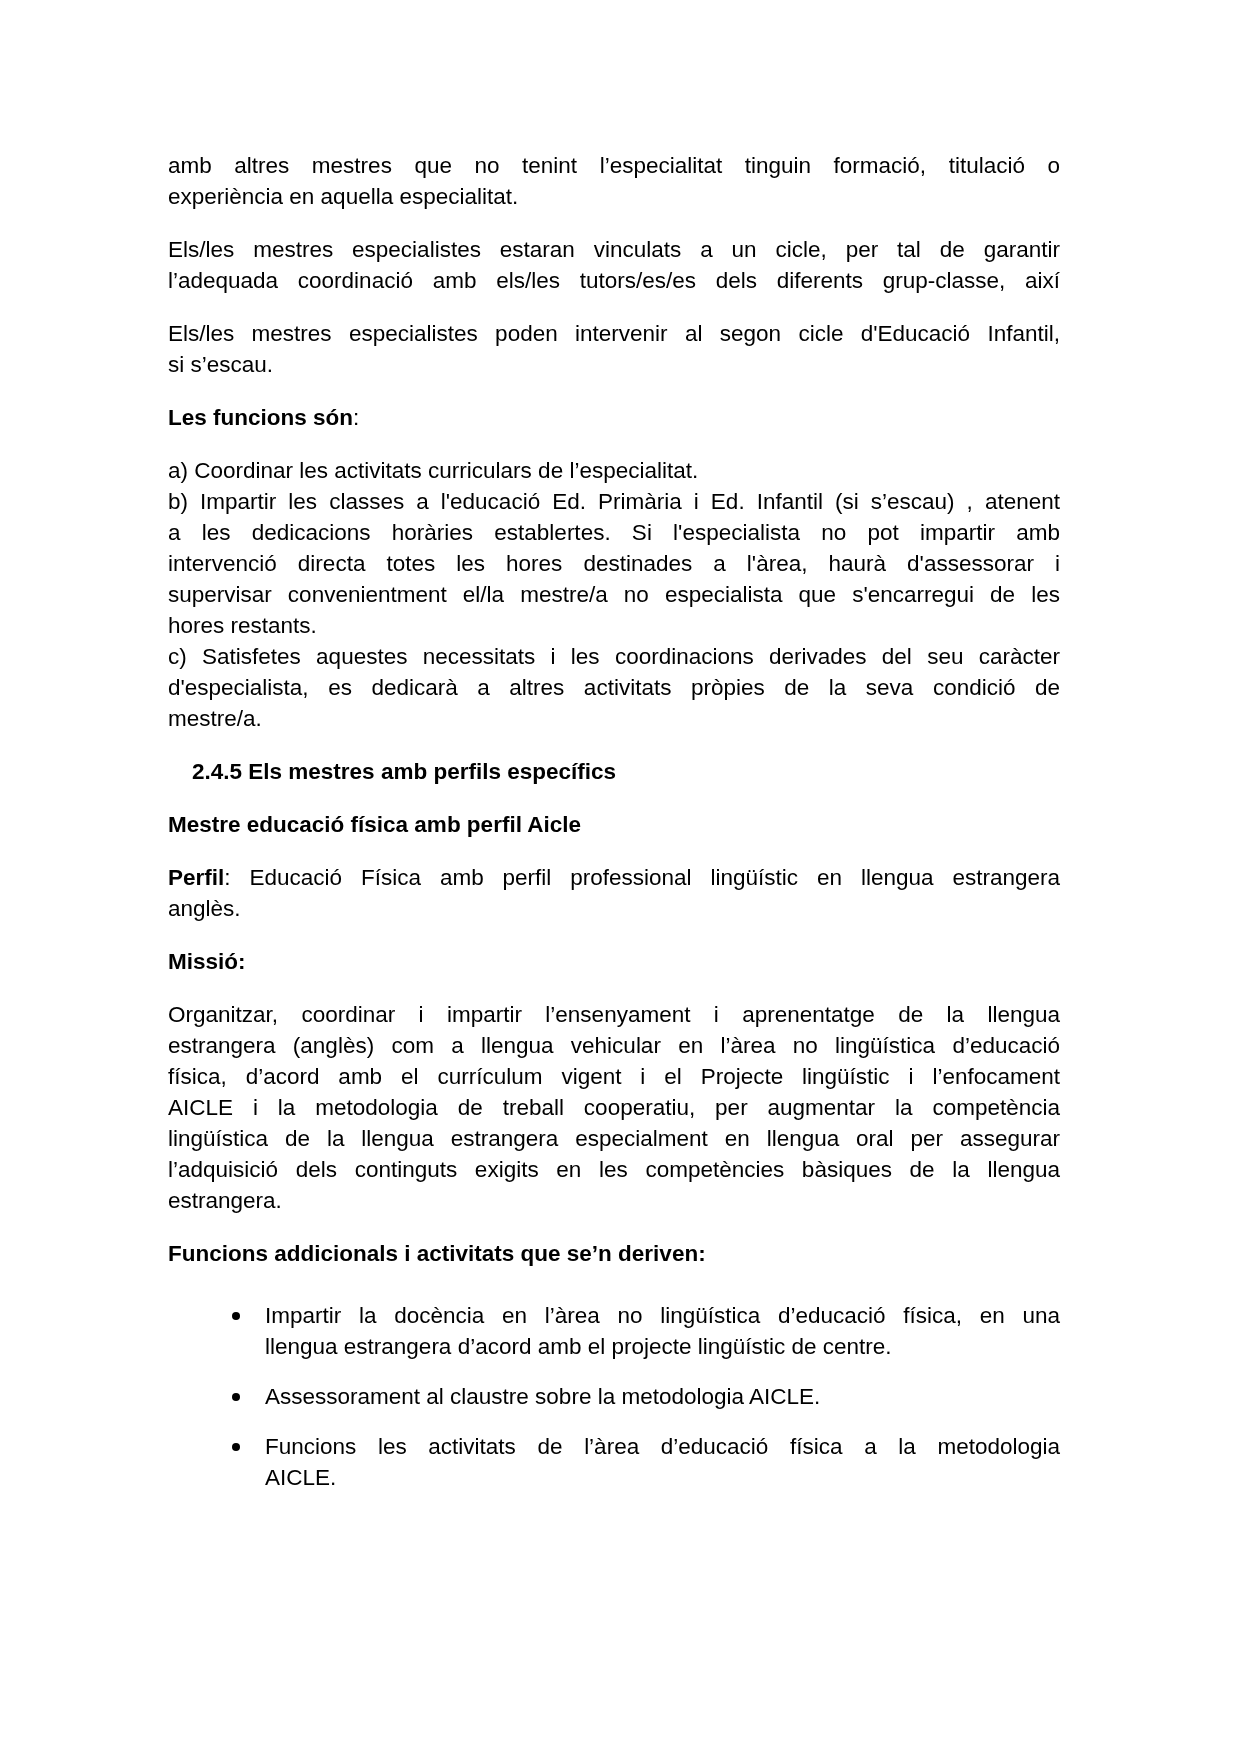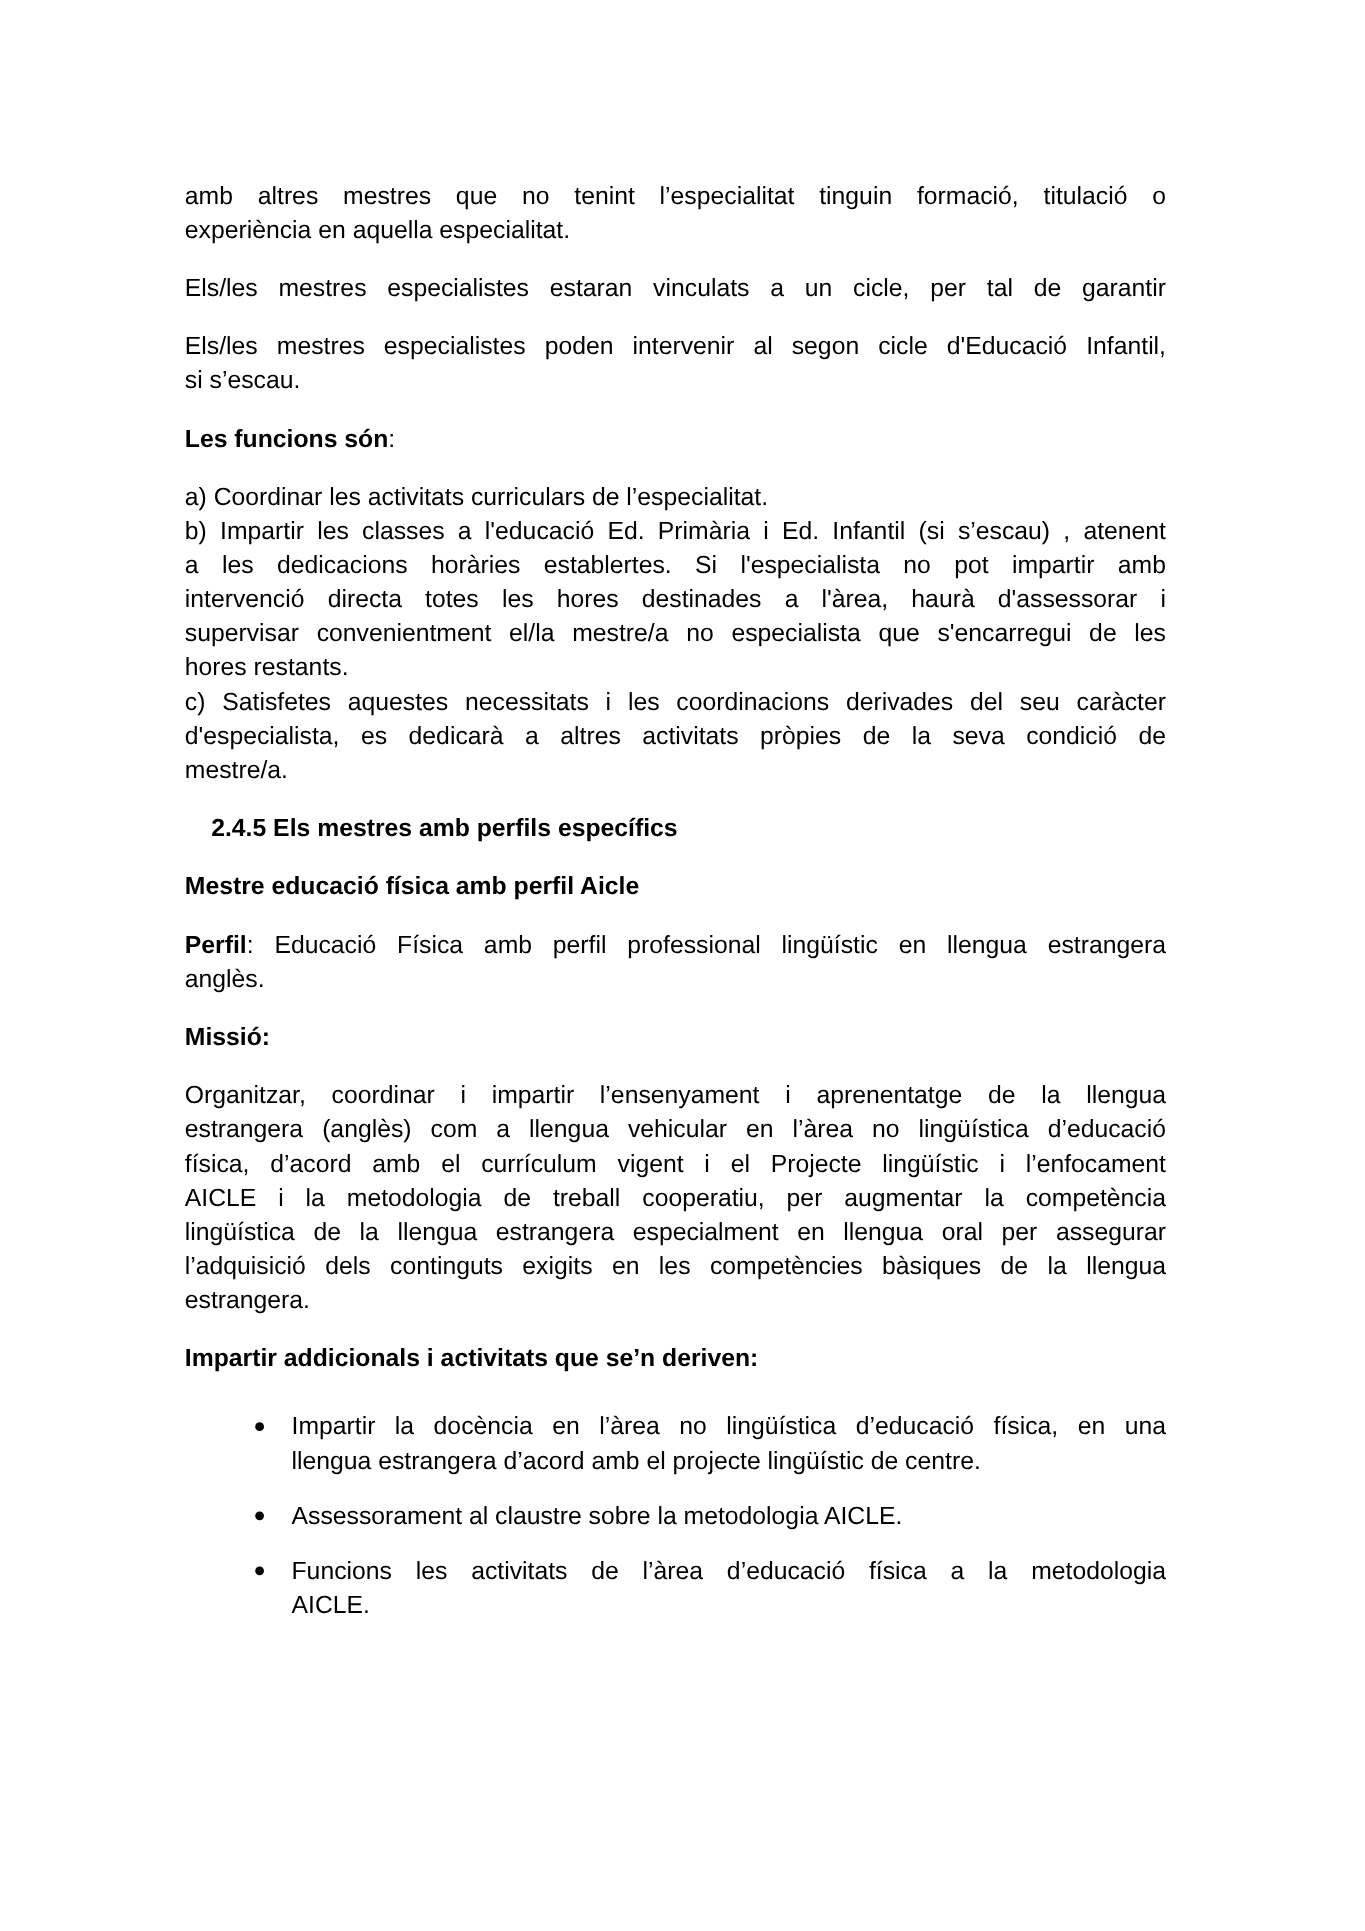--- a/index.html
+++ b/index.html
@@ -13,21 +13,21 @@
     position: relative;
     font-family: "Liberation Sans", sans-serif;
     font-size: 22.5px;
     line-height: 31px;
     color: #000000;
     -webkit-font-smoothing: antialiased;
   }
   .page-content {
     position: absolute;
     left: 168px;
-    top: 162px;
+    top: 150px;
     width: 892px;
   }
   .para, .heading, .bullet-list {
     margin: 0 0 22px 0;
   }
   .heading {
     font-weight: bold;
   }
   .heading .tail {
     font-weight: normal;
@@ -73,20 +73,21 @@
 </head>
 <body>
 
 <div class="page-content" id="doc">
     <div class="para">
       <div class="line fill">amb altres mestres que no tenint l’especialitat tinguin formació, titulació o</div>
       <div class="line">experiència en aquella especialitat.</div>
     </div>
     <div class="para">
       <div class="line fill">Els/les mestres especialistes estaran vinculats a un cicle, per tal de garantir</div>
+      <div class="line fill">l’adequada coordinació amb els/les tutors/es/es dels diferents grup-classe, així</div>
     </div>
     <div class="para">
       <div class="line fill">Els/les mestres especialistes poden intervenir al segon cicle d'Educació Infantil,</div>
       <div class="line">si s’escau.</div>
     </div>
     <div class="heading"><span>Les funcions són</span><span class="tail">:</span></div>
     <div class="para">
       <div class="line">a) Coordinar les activitats curriculars de l’especialitat.</div>
       <div class="line fill">b) Impartir les classes a l'educació Ed. Primària i Ed. Infantil (si s’escau) , atenent</div>
       <div class="line fill">a les dedicacions horàries establertes. Si l'especialista no pot impartir amb</div>
@@ -106,21 +107,21 @@
     <div class="heading"><span>Missió:</span></div>
     <div class="para">
       <div class="line fill">Organitzar, coordinar i impartir l’ensenyament i aprenentatge de la llengua</div>
       <div class="line fill">estrangera (anglès) com a llengua vehicular en l’àrea no lingüística d’educació</div>
       <div class="line fill">física, d’acord amb el currículum vigent i el Projecte lingüístic i l’enfocament</div>
       <div class="line fill">AICLE i la metodologia de treball cooperatiu, per augmentar la competència</div>
       <div class="line fill">lingüística de la llengua estrangera especialment en llengua oral per assegurar</div>
       <div class="line fill">l’adquisició dels continguts exigits en les competències bàsiques de la llengua</div>
       <div class="line">estrangera.</div>
     </div>
-    <div class="heading"><span>Impartir addicionals i activitats que se’n deriven:</span></div>
+    <div class="heading"><span>Funcions addicionals i activitats que se’n deriven:</span></div>
     <div class="bullet-list">
       <div class="bullet-item">
         <span class="bullet-marker"></span>
         <div class="bullet-text">
           <div class="line fill">Impartir la docència en l’àrea no lingüística d’educació física, en una</div>
           <div class="line">llengua estrangera d’acord amb el projecte lingüístic de centre.</div>
         </div>
       </div>
       <div class="bullet-item">
         <span class="bullet-marker"></span>

